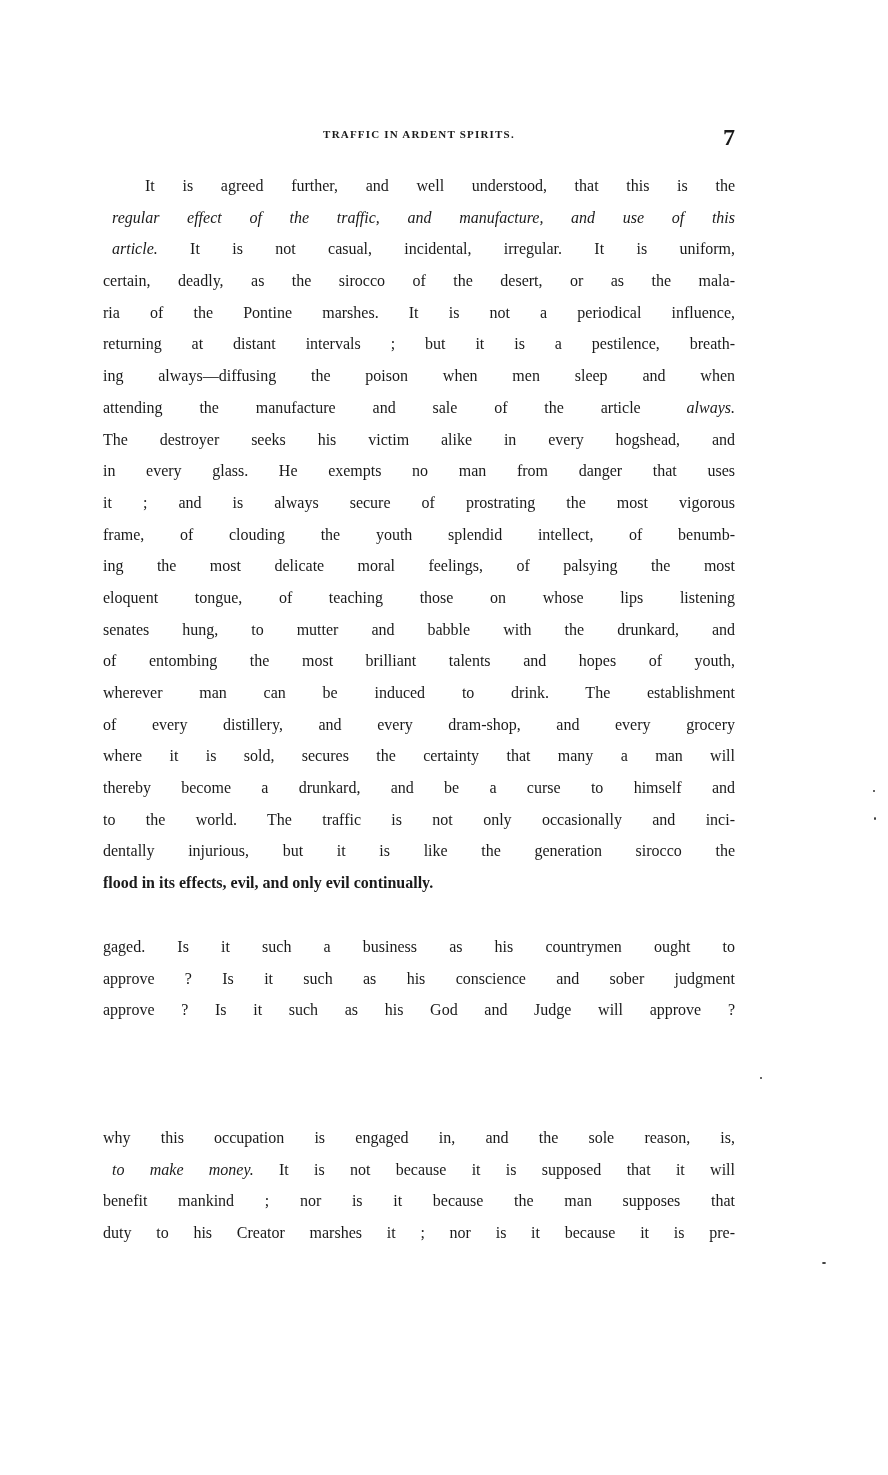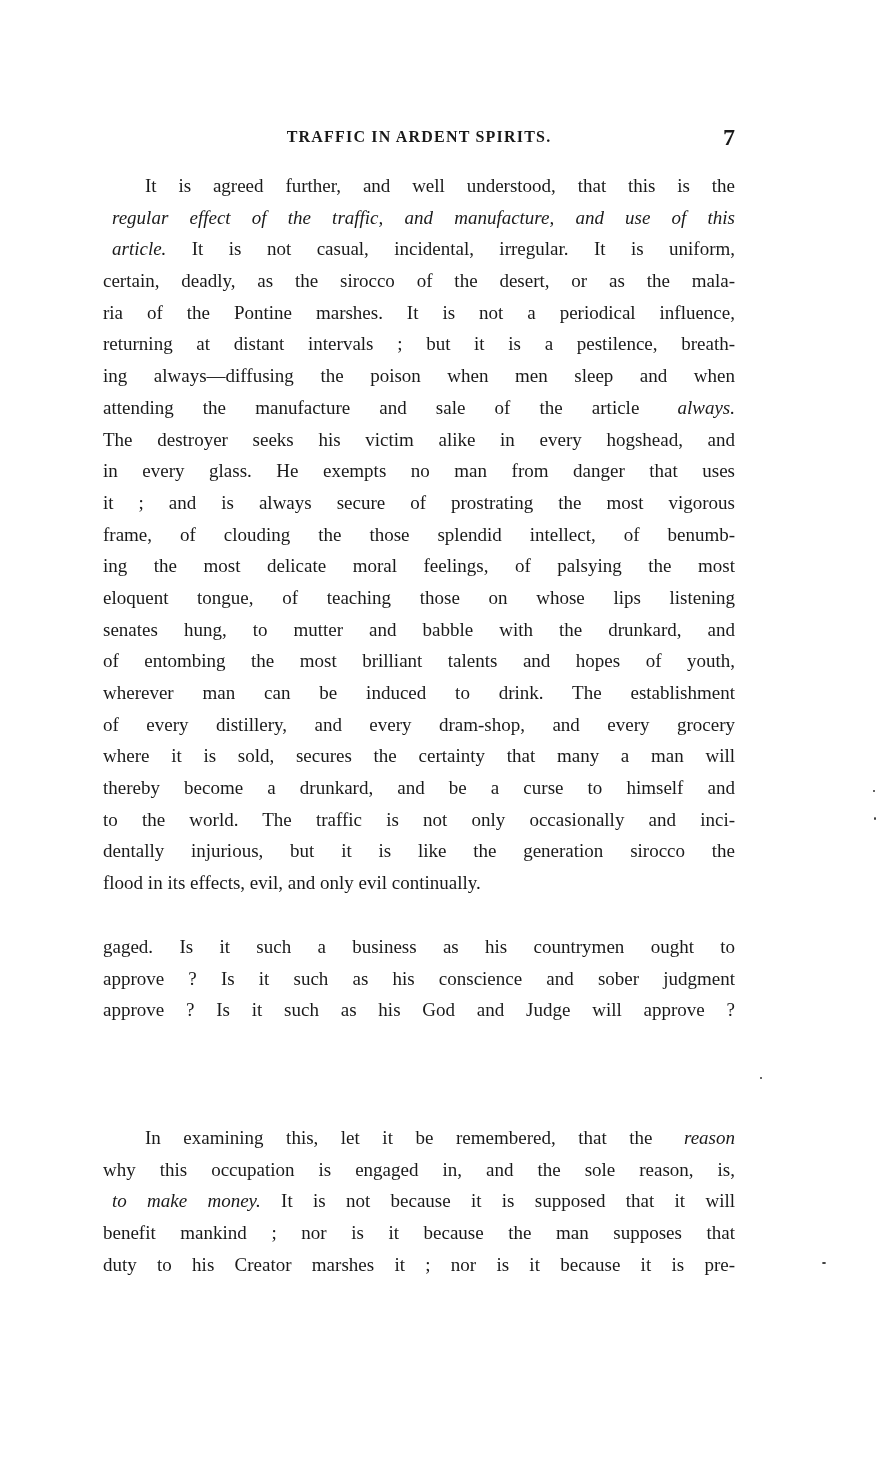--- a/index.html
+++ b/index.html
@@ -24,48 +24,49 @@
     position: absolute;
     top: 126px;
     left: 103px;
     width: 632px;
     height: 24px;
   }
   .running-title {
     position: absolute;
     left: 0; right: 0;
     text-align: center;
-    font-size: 16px;
+    font-size: 11px;
     letter-spacing: 1.2px;
     font-weight: bold;
     top: 2px;
   }
   .page-number {
     position: absolute;
     right: 0;
     top: -2px;
     font-size: 24px;
     font-weight: bold;
   }
   .body-text {
     position: absolute;
     left: 103px;
     width: 632px;
-    font-size: 19px;
+    font-size: 16px;
     line-height: 31.7px;
   }
   .line {
     display: block;
     white-space: nowrap;
     text-align: justify;
     text-align-last: justify;
     height: 31.7px;
   }
   .line.last {
     text-align-last: left;
+    font-weight: bold;
   }
   .line.indent {
     padding-left: 42px;
   }
   .it { font-style: italic; margin-left: 9px; }
   .para1 { top: 170px; }
   .para2 { top: 931px; }
   .para3 { top: 1122px; }
   .speck {
     position: absolute;
@@ -88,40 +89,39 @@
       <span class="line"><span class="it">regular effect of the traffic, and manufacture, and use of this</span></span>
       <span class="line"><span class="it">article.</span><span>  It is not casual, incidental, irregular.  It is uniform,</span></span>
       <span class="line"><span>certain, deadly, as the sirocco of the desert, or as the mala-</span></span>
       <span class="line"><span>ria of the Pontine marshes.  It is not a periodical influence,</span></span>
       <span class="line"><span>returning at distant intervals ;  but it is a pestilence, breath-</span></span>
       <span class="line"><span>ing always—diffusing the poison when men sleep and when</span></span>
       <span class="line"><span>attending the manufacture and sale of the article </span><span class="it">always.</span></span>
       <span class="line"><span>The destroyer seeks his victim alike in every hogshead, and</span></span>
       <span class="line"><span>in every glass.  He exempts no man from danger that uses</span></span>
       <span class="line"><span>it ;  and is always secure of prostrating the most vigorous</span></span>
-      <span class="line"><span>frame, of clouding the those splendid intellect, of benumb-</span></span>
+      <span class="line"><span>frame, of clouding the youth splendid intellect, of benumb-</span></span>
       <span class="line"><span>ing the most delicate moral feelings, of palsying the most</span></span>
       <span class="line"><span>eloquent tongue, of teaching those on whose lips listening</span></span>
       <span class="line"><span>senates hung, to mutter and babble with the drunkard, and</span></span>
       <span class="line"><span>of entombing the most brilliant talents and hopes of youth,</span></span>
       <span class="line"><span>wherever man can be induced to drink.  The establishment</span></span>
       <span class="line"><span>of every distillery, and every dram-shop, and every grocery</span></span>
       <span class="line"><span>where it is sold, secures the certainty that many a man will</span></span>
       <span class="line"><span>thereby become a drunkard, and be a curse to himself and</span></span>
       <span class="line"><span>to the world.  The traffic is not only occasionally and inci-</span></span>
       <span class="line"><span>dentally injurious, but it is like the generation sirocco the</span></span>
       <span class="line last"><span>flood in its effects, evil, and only evil continually.</span></span>
     </div>
   <div class="body-text para2">
       <span class="line"><span>gaged.  Is it such a business as his countrymen ought to</span></span>
       <span class="line"><span>approve ?  Is it such as his conscience and sober judgment</span></span>
       <span class="line"><span>approve ?  Is it such as his God and Judge will approve ?</span></span>
     </div>
   <div class="body-text para3">
-      <span class="line indent"><span>In examining this, let it be remembered, that the </span><span class="it">reason</span></span>
       <span class="line"><span>why this occupation is engaged in, and the sole reason, is,</span></span>
       <span class="line"><span class="it">to make money.</span><span>  It is not because it is supposed that it will</span></span>
       <span class="line"><span>benefit mankind ;  nor is it because the man supposes that</span></span>
       <span class="line"><span>duty to his Creator marshes it ;  nor is it because it is pre-</span></span>
     </div>
 
   <span class="speck" style="left:873px;top:790px;width:2px;height:2px;"></span>
   <span class="speck" style="left:874px;top:817px;width:2px;height:3px;"></span>
   <span class="speck" style="left:760px;top:1077px;width:2px;height:2px;"></span>
   <span class="speck" style="left:822px;top:1262px;width:4px;height:2px;"></span>

